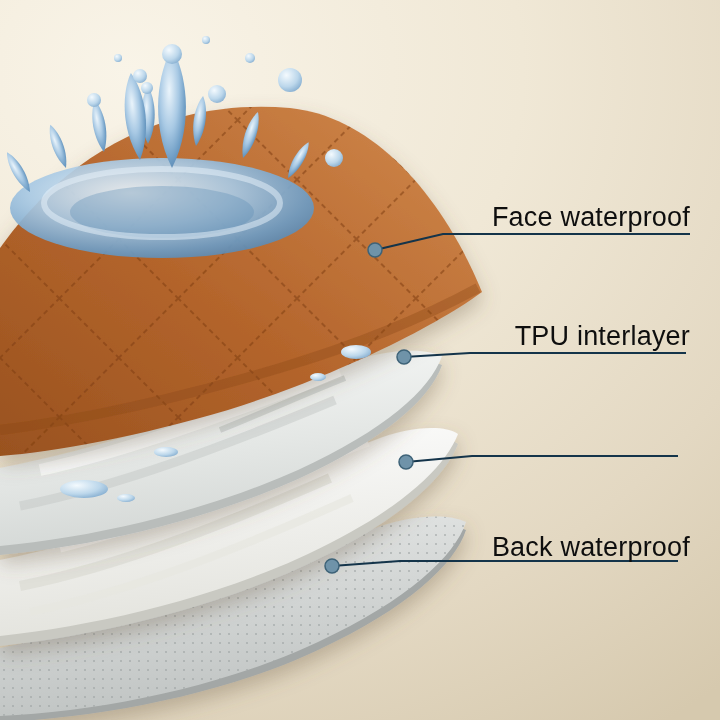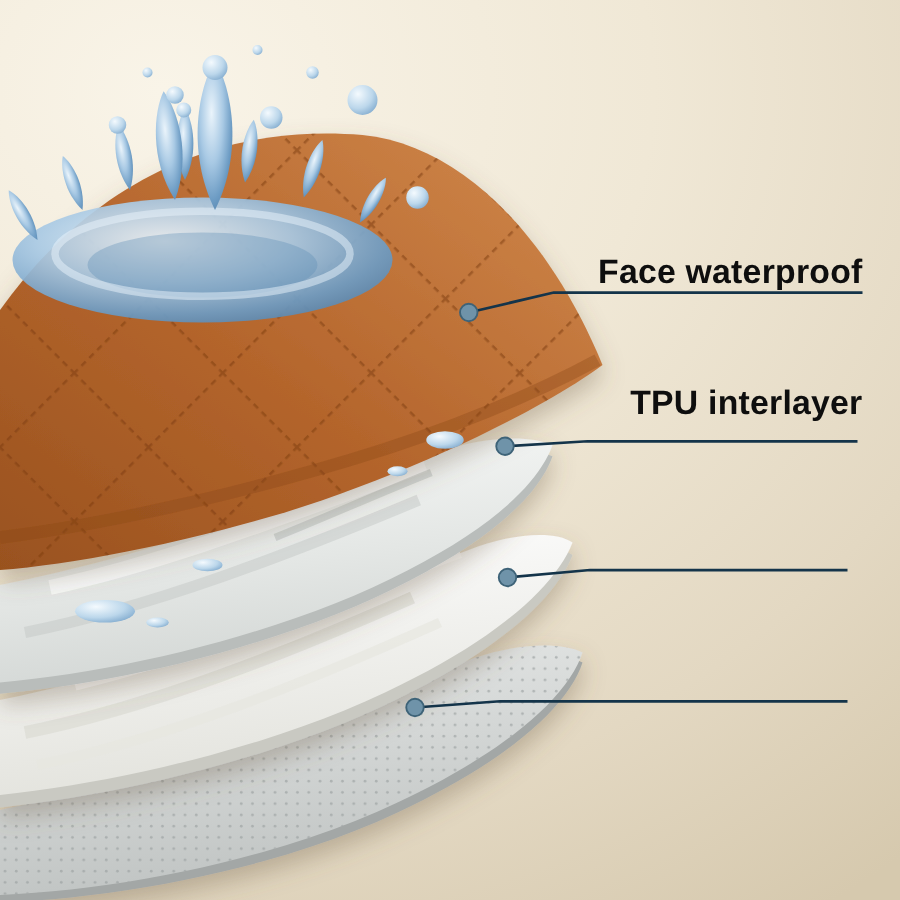--- a/index.html
+++ b/index.html
@@ -7,29 +7,29 @@
     position:relative;
     width:720px;height:720px;
     overflow:hidden;
     background:radial-gradient(130% 110% at 18% 10%, #f9f4e8 0%, #f0e8d6 42%, #e3d8c2 75%, #d6c9ae 100%);
     font-family:"Liberation Sans", sans-serif;
   }
   .diagram-svg{position:absolute;left:0;top:0;}
   .callout-label{
     position:absolute;
     right:30px;
-    font-weight:700;
+    font-weight:400;
     font-size:27px;
     color:#0e0e0e;
     letter-spacing:.2px;
     white-space:nowrap;
     text-align:center;
   }
   .label-face{top:202px;}
-  .label-tpu{top:307px;}
+  .label-tpu{top:321px;}
   .label-filler{top:423px;}
   .label-back{top:532px;}
 </style>
 </head>
 <body>
 
 <div class="stage">
 
   <svg class="diagram-svg" width="720" height="720" viewBox="0 0 720 720">
     <defs>
@@ -156,14 +156,15 @@
       <circle cx="406" cy="462" r="7"></circle>
       <circle cx="332" cy="566" r="7"></circle>
     </g>
   </svg>
 
   <div class="callout-label label-face">Face waterproof</div>
 
   <div class="callout-label label-tpu">TPU interlayer</div>
 
 
+  <div class="callout-label label-back">Back waterproof</div>
 
 </div>
 
 </body></html>

